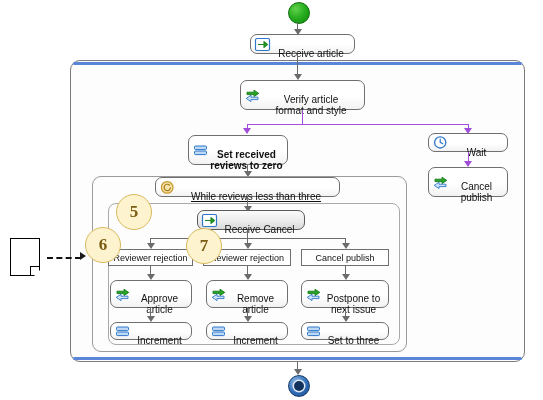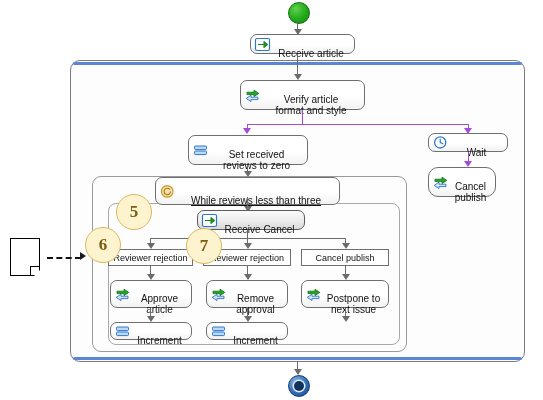--- a/index.html
+++ b/index.html
@@ -121,21 +121,21 @@
 format and style</span>
   </div>
 
   <div class="ln v p" style="left:302px;top:110px;height:14px;"></div>
   <div class="ln h p" style="left:247px;top:124px;width:221px;"></div>
   <div class="ln v p" style="left:247px;top:124px;height:6px;"></div>
   <div class="arw pdown" style="left:243px;top:128px;"></div>
   <div class="ln v p" style="left:468px;top:124px;height:6px;"></div>
   <div class="arw pdown" style="left:464px;top:128px;"></div>
 
-  <div class="act" style="left:188px;top:135px;width:120px;height:30px;">
+  <div class="act" style="left:188px;top:135px;width:100px;height:30px;font-weight:bold;">
     <span class="ico">
       <svg width="17" height="15" viewBox="0 0 17 15">
         <rect x="2.5" y="3" width="12" height="3.6" rx="1" fill="#bcd9f5" stroke="#2f77c9" stroke-width="1"></rect>
         <rect x="2.5" y="8" width="12" height="3.6" rx="1" fill="#bcd9f5" stroke="#2f77c9" stroke-width="1"></rect>
       </svg>
     </span>
     <span class="lbl">Set received
 reviews to zero</span>
   </div>
 
@@ -148,32 +148,32 @@
         <circle cx="8.2" cy="7.4" r="5.6" fill="#ffffff" stroke="#2f77c9" stroke-width="1.3"></circle>
         <path d="M8.2 4.2 L8.2 7.4 L10.8 8.8" stroke="#2f77c9" stroke-width="1.2" fill="none" stroke-linecap="round"></path>
       </svg>
     </span>
     <span class="lbl">Wait</span>
   </div>
 
   <div class="ln v p" style="left:468px;top:152px;height:12px;"></div>
   <div class="arw pdown" style="left:464px;top:161px;"></div>
 
-  <div class="act" style="left:428px;top:167px;width:68px;height:30px;border-radius:10px;">
+  <div class="act" style="left:428px;top:167px;width:80px;height:30px;">
     <span class="ico">
       <svg width="17" height="15" viewBox="0 0 17 15">
         <path d="M3 4.2 L10 4.2 L10 2.2 L14.8 5.4 L10 8.6 L10 6.6 L3 6.6 Z" fill="#27a327" stroke="#1a7d1a" stroke-width=".9" stroke-linejoin="round"></path>
         <path d="M14 9.2 L7 9.2 L7 7.2 L2.2 10.4 L7 13.6 L7 11.6 L14 11.6 Z" fill="#cfe3f7" stroke="#2f77c9" stroke-width=".9" stroke-linejoin="round"></path>
       </svg>
     </span>
     <span class="lbl">Cancel
 publish</span>
   </div>
 
-  <div class="act" style="left:155px;top:177px;width:185px;height:28px;text-decoration:underline;">
+  <div class="act" style="left:155px;top:177px;width:185px;height:20px;text-decoration:underline;">
     <span class="ico">
       <svg width="17" height="15" viewBox="0 0 17 15">
         <circle cx="8.2" cy="7.4" r="5.8" fill="#f6e2ab" stroke="#c79a2e" stroke-width="1.2"></circle>
         <path d="M10.6 5.2 a3.2 3.2 0 1 0 .9 2.6" stroke="#a87c16" stroke-width="1.2" fill="none" stroke-linecap="round"></path>
       </svg>
     </span>
     <span class="lbl">While reviews less than three</span>
   </div>
 
   <div class="ln v" style="left:247px;top:197px;height:12px;"></div>
@@ -230,21 +230,21 @@
   <div class="arw down" style="left:244px;top:274px;"></div>
 
   <div class="act" style="left:206px;top:280px;width:82px;height:28px;">
     <span class="ico">
       <svg width="17" height="15" viewBox="0 0 17 15">
         <path d="M3 4.2 L10 4.2 L10 2.2 L14.8 5.4 L10 8.6 L10 6.6 L3 6.6 Z" fill="#27a327" stroke="#1a7d1a" stroke-width=".9" stroke-linejoin="round"></path>
         <path d="M14 9.2 L7 9.2 L7 7.2 L2.2 10.4 L7 13.6 L7 11.6 L14 11.6 Z" fill="#cfe3f7" stroke="#2f77c9" stroke-width=".9" stroke-linejoin="round"></path>
       </svg>
     </span>
     <span class="lbl">Remove
-approval</span>
+article</span>
   </div>
   <div class="ln v" style="left:247px;top:308px;height:10px;"></div>
   <div class="arw down" style="left:244px;top:316px;"></div>
 
   <div class="act" style="left:206px;top:322px;width:82px;height:18px;">
     <span class="ico">
       <svg width="17" height="15" viewBox="0 0 17 15">
         <rect x="2.5" y="3" width="12" height="3.6" rx="1" fill="#bcd9f5" stroke="#2f77c9" stroke-width="1"></rect>
         <rect x="2.5" y="8" width="12" height="3.6" rx="1" fill="#bcd9f5" stroke="#2f77c9" stroke-width="1"></rect>
       </svg>
@@ -262,20 +262,29 @@
         <path d="M3 4.2 L10 4.2 L10 2.2 L14.8 5.4 L10 8.6 L10 6.6 L3 6.6 Z" fill="#27a327" stroke="#1a7d1a" stroke-width=".9" stroke-linejoin="round"></path>
         <path d="M14 9.2 L7 9.2 L7 7.2 L2.2 10.4 L7 13.6 L7 11.6 L14 11.6 Z" fill="#cfe3f7" stroke="#2f77c9" stroke-width=".9" stroke-linejoin="round"></path>
       </svg>
     </span>
     <span class="lbl">Postpone to
 next issue</span>
   </div>
   <div class="ln v" style="left:345px;top:308px;height:10px;"></div>
   <div class="arw down" style="left:342px;top:316px;"></div>
 
+  <div class="act" style="left:301px;top:322px;width:88px;height:18px;">
+    <span class="ico">
+      <svg width="17" height="15" viewBox="0 0 17 15">
+        <rect x="2.5" y="3" width="12" height="3.6" rx="1" fill="#bcd9f5" stroke="#2f77c9" stroke-width="1"></rect>
+        <rect x="2.5" y="8" width="12" height="3.6" rx="1" fill="#bcd9f5" stroke="#2f77c9" stroke-width="1"></rect>
+      </svg>
+    </span>
+    <span class="lbl">Set to three</span>
+  </div>
 
   <div class="ln v" style="left:297px;top:362px;height:10px;"></div>
   <div class="arw down" style="left:294px;top:369px;"></div>
   <div class="endnode" style="left:288px;top:375px;"></div>
 
   <div class="note" style="left:10px;top:238px;">
     <div class="body"></div>
     <div class="foldcut"></div>
     <div class="fold" style="right:0;bottom:0;width:9px;height:9px;border-left:1.4px solid #000;border-top:1.4px solid #000;background:transparent;"></div>
   </div>

